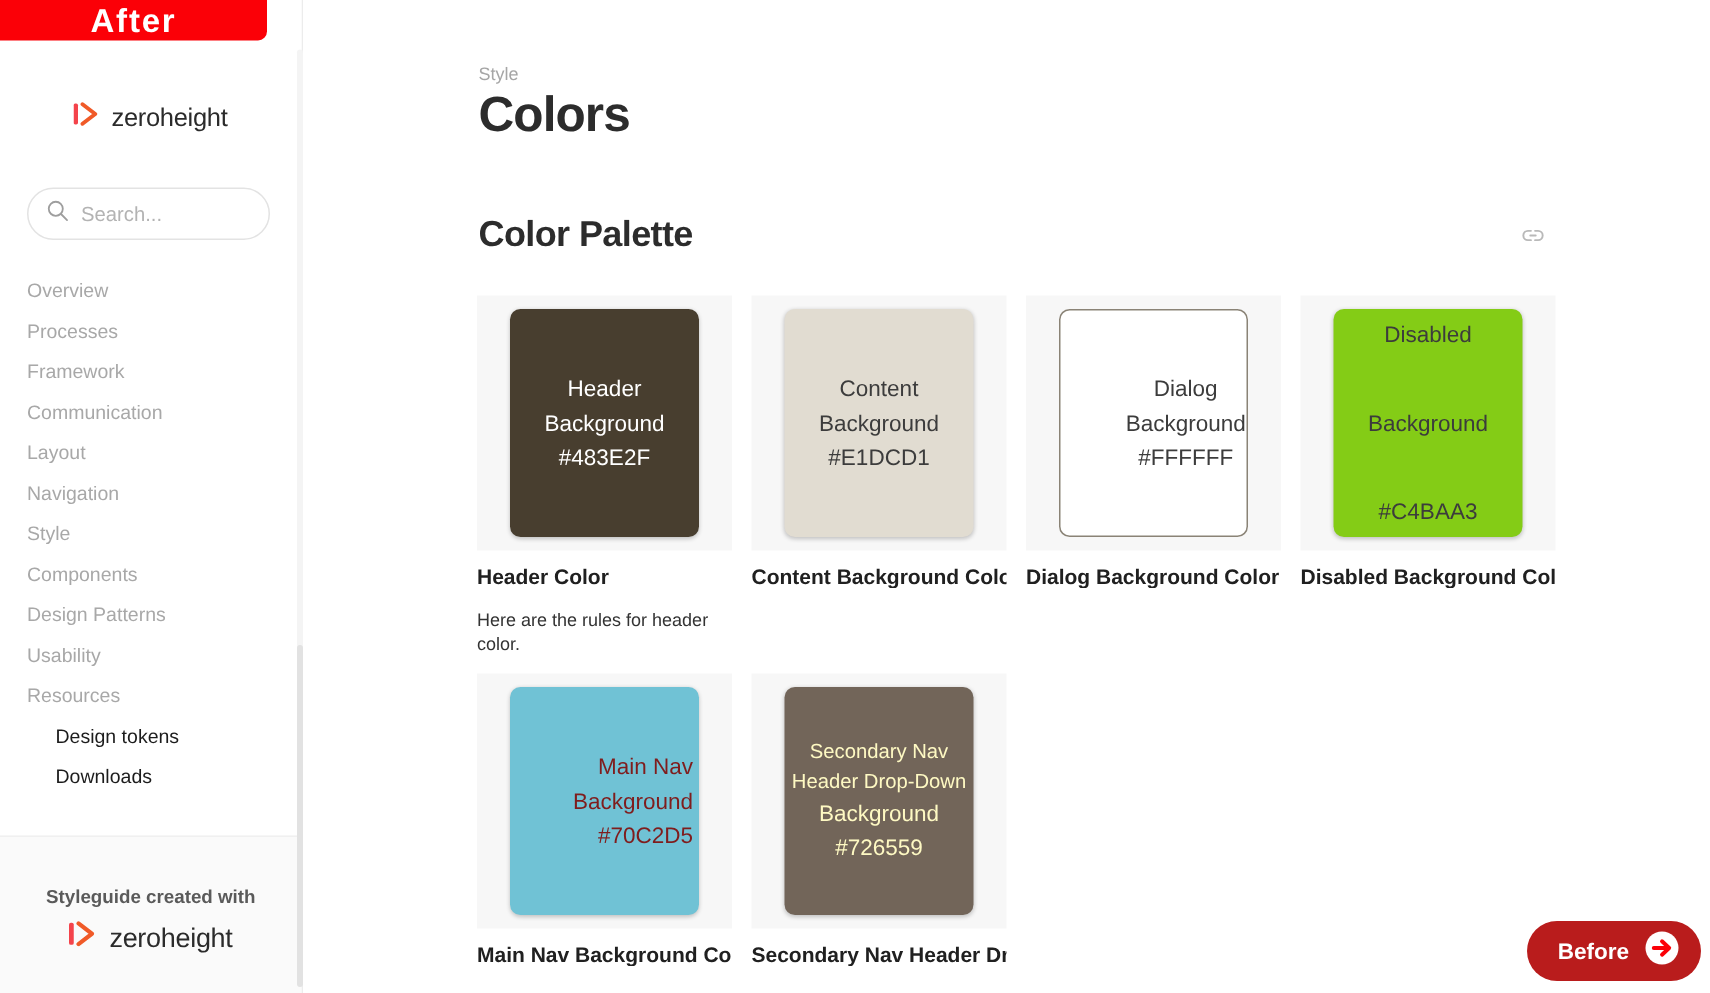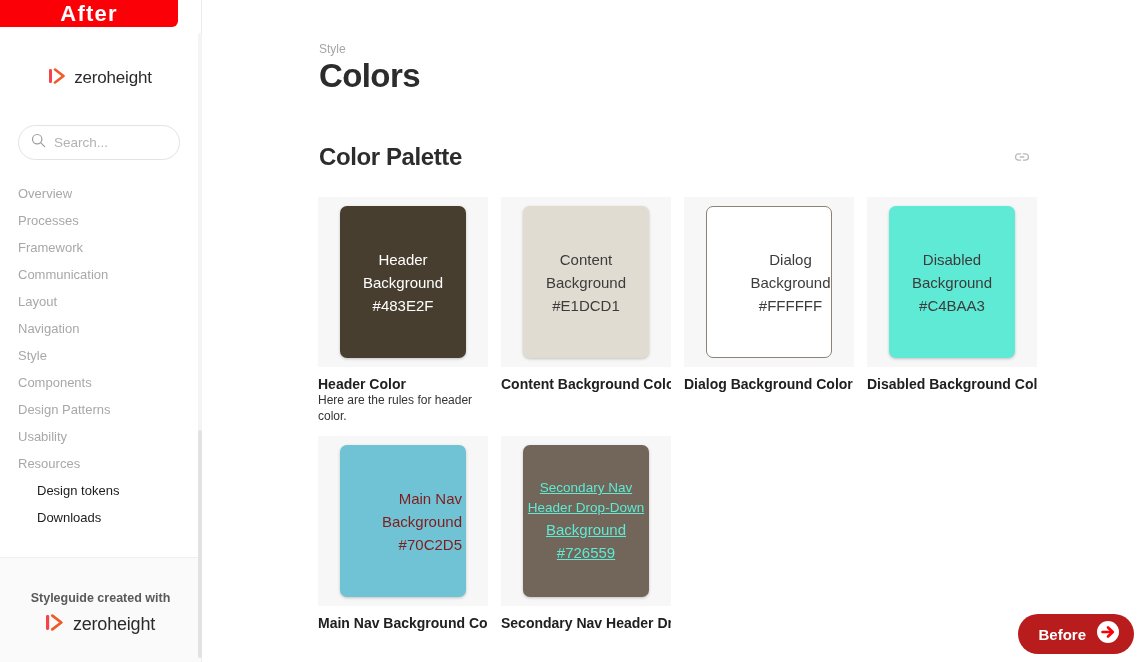--- a/index.html
+++ b/index.html
@@ -147,21 +147,21 @@
   .tile.bordered { border: 1px solid #8a8376; box-shadow: none; padding-left: 47px; }
   .tile .ln { display: block; white-space: nowrap; }
   .tile .ln.sm { font-size: 13.5px; line-height: 20px; }
 
   .card-title {
     margin-top: 9px;
     font-size: 14px; font-weight: bold; color: #202020;
     white-space: nowrap; overflow: hidden;
   }
   .card-desc {
-    margin-top: 0;
+    margin-top: 13px;
     font-size: 12px; color: #333; line-height: 16px;
   }
 
   
   .before-btn {
     position: absolute; right: 6px; bottom: 8px;
     height: 40px; padding: 0 14px 0 20px;
     background: #b91c1c; border-radius: 20px;
     display: flex; align-items: center; gap: 10px;
     cursor: pointer; z-index: 50;
@@ -270,41 +270,41 @@
             <div class="tile bordered" style="background: rgb(255, 255, 255); color: rgb(60, 60, 60);">
               <span class="ln">Dialog</span>
               <span class="ln">Background</span>
               <span class="ln">#FFFFFF</span>
             </div>
           </div>
           <div class="card-title">Dialog Background Color</div>
         </div>
         <div class="card">
           <div class="tile-wrap">
-            <div class="tile" style="background: #5eead4; color: rgb(60, 60, 60);">
+            <div class="tile" style="background: #84cc16; color: rgb(60, 60, 60); gap: 36px;">
               <span class="ln">Disabled</span>
               <span class="ln">Background</span>
               <span class="ln">#C4BAA3</span>
             </div>
           </div>
           <div class="card-title">Disabled Background Color</div>
         </div>
         <div class="card">
           <div class="tile-wrap">
             <div class="tile" style="background: rgb(112, 194, 213); color: #7f1d1d; align-items: flex-end;">
               <span class="ln">Main Nav</span>
               <span class="ln">Background</span>
               <span class="ln">#70C2D5</span>
             </div>
           </div>
           <div class="card-title">Main Nav Background Color</div>
         </div>
         <div class="card">
           <div class="tile-wrap">
-            <div class="tile" style="background: rgb(114, 101, 89); color: #5eead4; text-decoration: underline;">
+            <div class="tile" style="background: rgb(114, 101, 89); color: #fef9c3;">
               <span class="ln sm">Secondary Nav</span>
               <span class="ln sm">Header Drop-Down</span>
               <span class="ln">Background</span>
               <span class="ln">#726559</span>
             </div>
           </div>
           <div class="card-title">Secondary Nav Header Drop-Down Background Color</div>
         </div>
       </div>
   </main>

